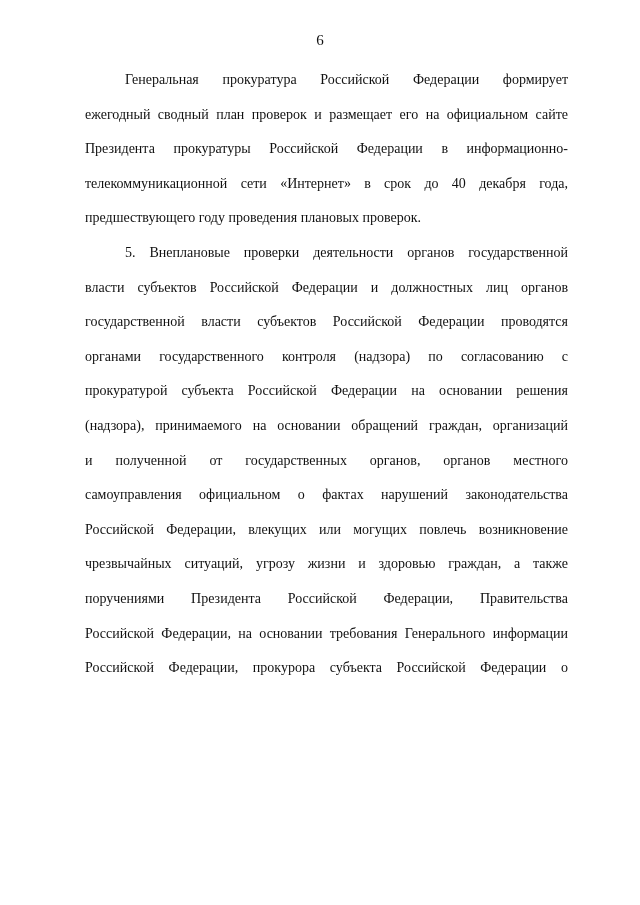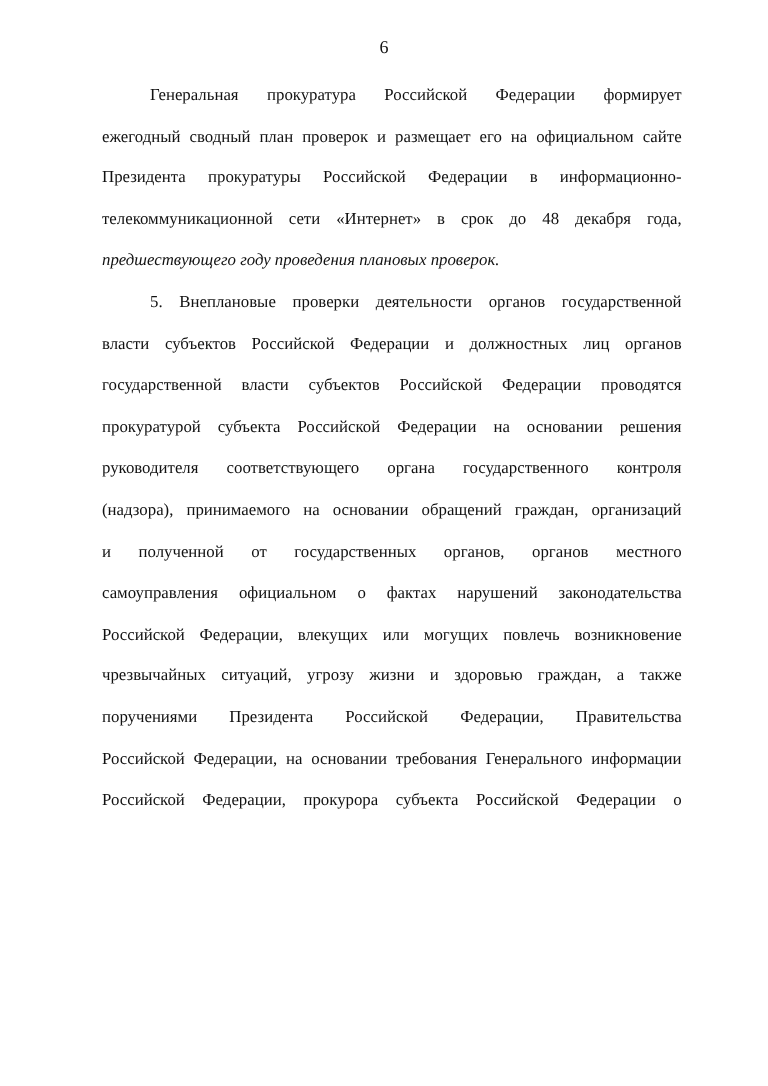--- a/index.html
+++ b/index.html
@@ -36,51 +36,50 @@
     .line {
       display: block;
       text-align: justify;
       text-align-last: justify;
       height: 34.6px;
       white-space: nowrap;
       overflow: visible;
     }
     .line.last {
       text-align-last: left;
-      font-style: italic;
     }
     .line.indent {
       padding-left: 40px;
     }
     .para-wrap {
       text-indent: 0;
     }
   </style>
 </head>
 <body>
 
 <div>
   <div class="page-number">6</div>
 
   <div class="text-block">
 
     <div class="para-wrap">
       <span class="line indent">Генеральная прокуратура Российской Федерации формирует</span>
       <span class="line">ежегодный сводный план проверок и размещает его на официальном сайте</span>
       <span class="line">Президента прокуратуры Российской Федерации в информационно-</span>
-      <span class="line">телекоммуникационной сети «Интернет» в срок до 48 декабря года,</span>
+      <span class="line">телекоммуникационной сети «Интернет» в срок до 40 декабря года,</span>
       <span class="line last">предшествующего году проведения плановых проверок.</span>
     </div>
 
     <div class="para-wrap">
       <span class="line indent">5. Внеплановые проверки деятельности органов государственной</span>
       <span class="line">власти субъектов Российской Федерации и должностных лиц органов</span>
       <span class="line">государственной власти субъектов Российской Федерации проводятся</span>
+      <span class="line">органами государственного контроля (надзора) по согласованию с</span>
       <span class="line">прокуратурой субъекта Российской Федерации на основании решения</span>
-      <span class="line">руководителя соответствующего органа государственного контроля</span>
       <span class="line">(надзора), принимаемого на основании обращений граждан, организаций</span>
       <span class="line">и полученной от государственных органов, органов местного</span>
       <span class="line">самоуправления официальном о фактах нарушений законодательства</span>
       <span class="line">Российской Федерации, влекущих или могущих повлечь возникновение</span>
       <span class="line">чрезвычайных ситуаций, угрозу жизни и здоровью граждан, а также</span>
     </div>
 
     <div class="para-wrap">
       <span class="line">поручениями Президента Российской Федерации, Правительства</span>
       <span class="line">Российской Федерации, на основании требования Генерального информации</span>

